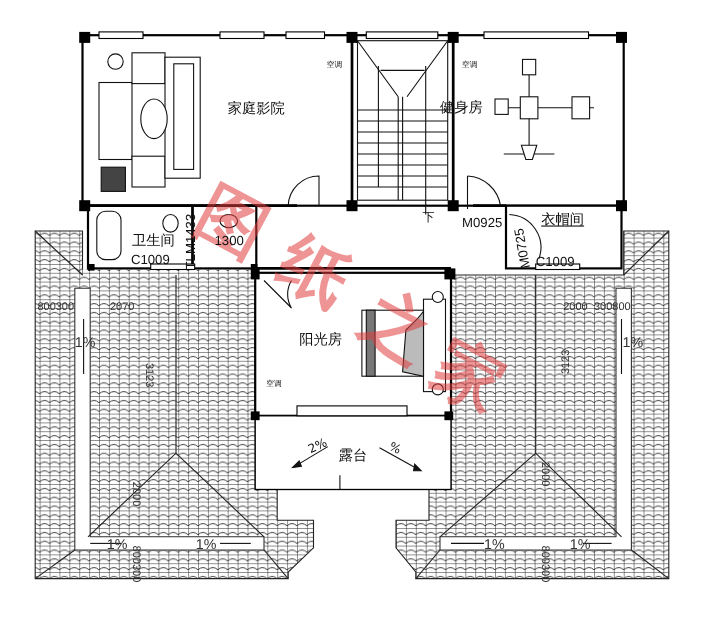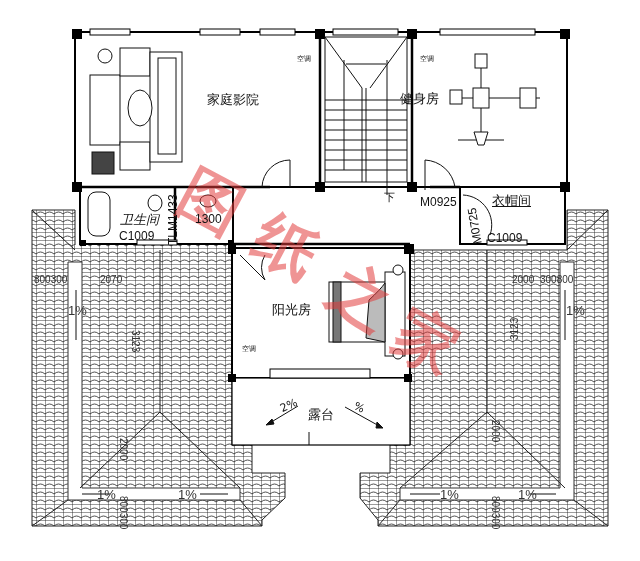--- a/index.html
+++ b/index.html
@@ -181,21 +181,21 @@
   </g>
 </svg>
 
 <div class="wm" style="left:180px;top:160px;transform:rotate(28deg);">图</div>
 <div class="wm" style="left:255px;top:205px;transform:rotate(28deg);">纸</div>
 <div class="wm" style="left:330px;top:255px;transform:rotate(28deg);">之</div>
 <div class="wm" style="left:395px;top:300px;transform:rotate(28deg);">家</div>
 
 <div class="lbl room" style="left:207px;top:93px;">家庭影院</div>
 <div class="lbl room" style="left:400px;top:92px;">健身房</div>
-<div class="lbl room" style="left:120px;top:213px;font-style:italic;">卫生间</div>
+<div class="lbl room" style="left:120px;top:213px;">卫生间</div>
 <div class="lbl room" style="left:492px;top:194px;text-decoration:underline;">衣帽间</div>
 <div class="lbl room" style="left:272px;top:303px;">阳光房</div>
 <div class="lbl room" style="left:308px;top:408px;text-align:center;">露台</div>
 
 <div class="lbl code" style="left:119px;top:230px;">C1009</div>
 <div class="lbl code vert" style="left:167px;top:245px;transform:rotate(-90deg);">TLM1433</div>
 <div class="lbl code" style="left:195px;top:213px;text-align:right;">1300</div>
 <div class="lbl code" style="left:420px;top:196px;">M0925</div>
 <div class="lbl code vert" style="left:472px;top:245px;transform:rotate(-100deg);">M0725</div>
 <div class="lbl code" style="left:487px;top:232px;">C1009</div>

